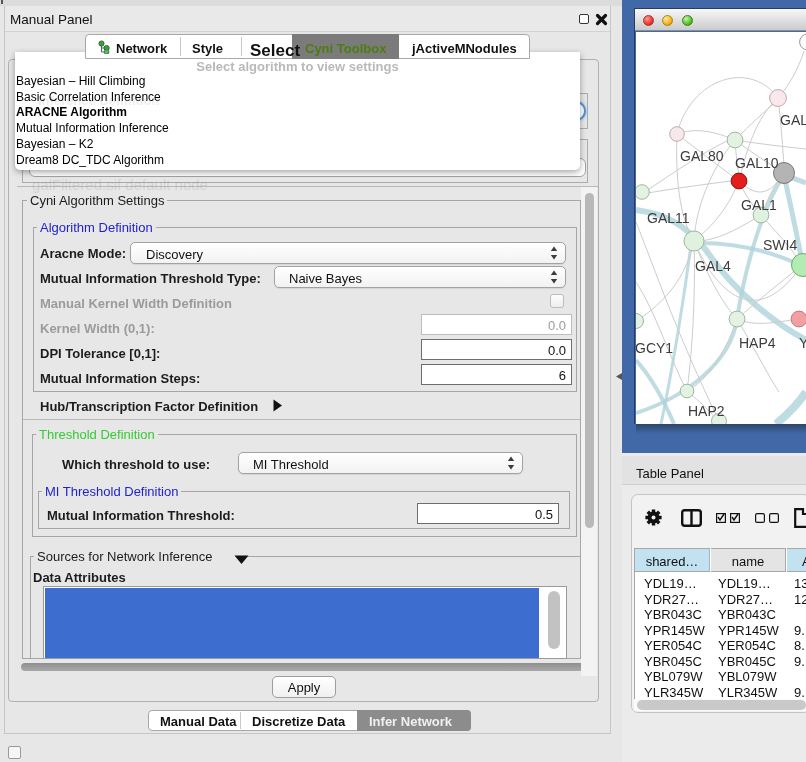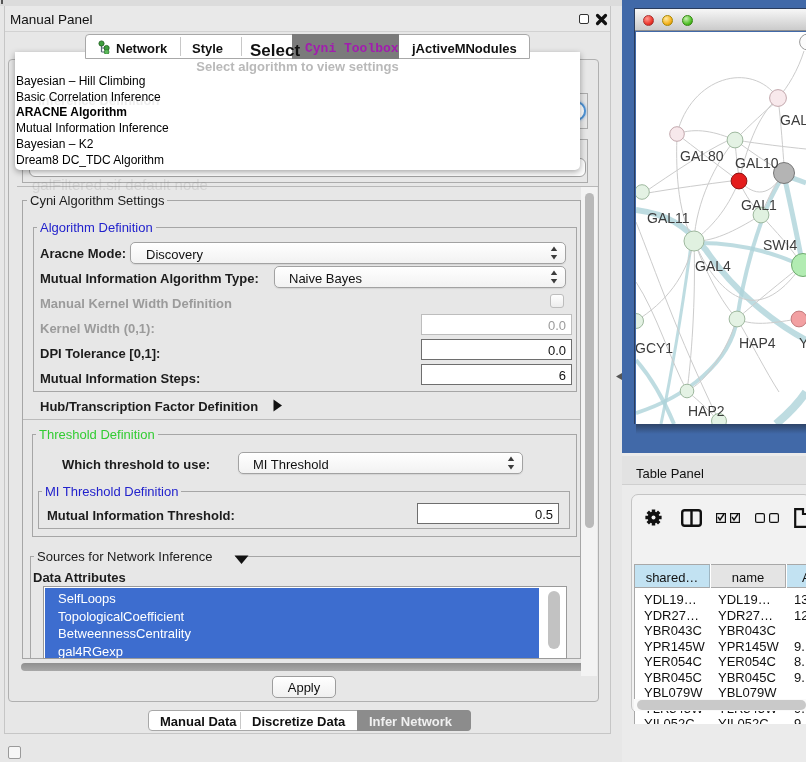--- a/index.html
+++ b/index.html
@@ -37,21 +37,21 @@
 <div class="abs" style="z-index:30;left:292px;top:34px;width:107px;height:25px;background:#7b7b7b;"></div>
 <svg class="abs" style="z-index:30;left:98px;top:40px;" width="13" height="14" viewBox="0 0 13 14">
   <path d="M3.5 4 L3.5 12 M3.5 8 L8 8 M3.5 12 L8 12" stroke="#5a6a7a" stroke-width="1.2" fill="none"></path>
   <circle cx="3.5" cy="3.5" r="2.6" fill="#3f9e3f" stroke="#1d5c1d" stroke-width="0.8"></circle>
   <circle cx="8.6" cy="8" r="2.6" fill="#3f9e3f" stroke="#1d5c1d" stroke-width="0.8"></circle>
   <circle cx="8.6" cy="12" r="2.4" fill="#5cb85c" stroke="#2d7c2d" stroke-width="0.8"></circle>
 </svg>
 <div class="abs b" style="z-index:30;left:116px;top:41px;font-size:13px;color:#111;">Network</div>
 <div class="abs b" style="z-index:30;left:192px;top:41px;font-size:13px;color:#111;">Style</div>
 <div class="abs b" style="z-index:30;left:250px;top:41px;font-size:17px;color:#111;">Select</div>
-<div class="abs b" style="z-index:30;left:305px;top:41px;font-size:13px;color:#a21caf;font-family:Liberation Mono, monospace;">Cyni Toolbox</div>
+<div class="abs b" style="z-index:30;left:305px;top:41px;font-size:13px;color:#4d7c0f;">Cyni Toolbox</div>
 <div class="abs b" style="z-index:30;left:412px;top:41px;font-size:13px;color:#111;">jActiveMNodules</div>
 
 <div class="abs" style="left:8px;top:59px;width:591px;height:643px;border:1px solid #b0b0b0;border-radius:4px;background:#e7e7e7;"></div>
 
 <div class="abs" style="left:22px;top:93px;width:566px;height:36px;border:1px solid #ababab;"></div>
 <div class="abs" style="left:100px;top:101px;width:486px;height:20px;border:2px solid #4e92d4;border-radius:10px;background:#fff;box-shadow:0 0 3px rgba(90,150,215,0.8);"></div>
 <div class="abs" style="left:22px;top:139px;width:566px;height:44px;border:1px solid #ababab;"></div>
 <div class="abs" style="left:29px;top:158px;width:557px;height:19px;border:1px solid #a2a2a2;border-radius:6px;background:#fdfdfd;"></div>
 
 <div class="abs" style="left:17px;top:186px;width:581px;height:1px;background:#b8b8b8;"></div>
@@ -63,21 +63,21 @@
 <div class="gtitle" style="left:37px;top:220px;color:#2222cc;">Algorithm Definition</div>
 
 <div class="abs lbl" style="left:40px;top:246px;">Aracne Mode:</div>
 <div class="combo" style="left:130px;top:242px;width:436px;height:22px;">
     <span style="position:absolute;left:15px;top:4px;">Discovery</span>
   <svg style="position:absolute;right:7px;top:3px;" width="8" height="14" viewBox="0 0 8 14">
       <path d="M4 0.5 L7.2 5 L0.8 5 Z" fill="#3c3c3c"></path>
       <path d="M4 13.5 L7.2 9 L0.8 9 Z" fill="#3c3c3c"></path>
     </svg>
 </div>
-<div class="abs lbl" style="left:40px;top:271px;">Mutual Information Algorithm Type:</div>
+<div class="abs lbl" style="left:40px;top:271px;">Mutual Information Threshold Type:</div>
 <div class="combo" style="left:274px;top:266px;width:292px;height:22px;">
     <span style="position:absolute;left:14px;top:4px;">Naive Bayes</span>
   <svg style="position:absolute;right:7px;top:3px;" width="8" height="14" viewBox="0 0 8 14">
       <path d="M4 0.5 L7.2 5 L0.8 5 Z" fill="#3c3c3c"></path>
       <path d="M4 13.5 L7.2 9 L0.8 9 Z" fill="#3c3c3c"></path>
     </svg>
 </div>
 <div class="abs lbl dis" style="left:40px;top:296px;">Manual Kernel Width Definition</div>
 <div class="abs" style="left:550px;top:294px;width:14px;height:14px;border:1px solid #bdbdbd;border-radius:3px;background:linear-gradient(#fefefe,#ededed);"></div>
 <div class="abs lbl dis" style="left:40px;top:321px;">Kernel Width (0,1):</div>
@@ -110,21 +110,20 @@
 
 <div class="gbox" style="left:30px;top:556px;width:551px;height:103px;border-bottom:none;"></div>
 <div class="gtitle" style="left:34px;top:549px;color:#1c1c1c;padding-right:22px;">Sources for Network Inference</div>
 <svg class="abs" style="left:234px;top:554px;" width="15" height="11" viewBox="0 0 15 11">
     <path d="M0.5 1.5 L14.5 1.5 L7.5 10 Z" fill="#111"></path>
   </svg>
 <div class="abs lbl" style="left:33px;top:570px;">Data Attributes</div>
 
 <div class="abs" style="left:43px;top:586px;width:524px;height:73px;background:#fff;border:1px solid #9a9a9a;overflow:hidden;">
   <div style="position:absolute;left:1px;top:1px;width:494px;height:71px;background:#3d6dcf;"></div>
-  <div style="position:absolute;left:14px;top:3px;font-size:13px;color:#fff;line-height:17.5px;white-space:nowrap;">SelfLoops<br>TopologicalCoefficient<br>BetweennessCentrality<br>gal4RGexp</div>
   <div style="position:absolute;left:504px;top:4px;width:12px;height:58px;background:#c2c2c2;border-radius:6px;"></div>
 </div>
 
 <div class="abs" style="left:21px;top:663px;width:567px;height:8px;background:linear-gradient(#8f8f8f,#a8a8a8);border-radius:4px;"></div>
 <div class="abs" style="left:581px;top:187px;width:16px;height:489px;background:#f3f3f3;"></div>
 <div class="abs" style="left:584.5px;top:193px;width:9px;height:335px;background:#b9b9b9;border-radius:4.5px;"></div>
 
 <div class="abs" style="left:272px;top:676px;width:64px;height:22px;background:linear-gradient(#fff,#f0f0f0);border:1px solid #9d9d9d;border-radius:5px;font-size:13px;color:#111;text-align:center;padding-top:3px;">Apply</div>
 
 <div class="abs" style="left:148px;top:710px;width:323px;height:21px;background:#fff;border:1px solid #a8a8a8;border-radius:4px;"></div>
@@ -255,21 +254,21 @@
   <path d="M16 4 L18 7 L22 1" stroke="#111" stroke-width="1.4" fill="none"></path>
 </svg>
 <svg class="abs" style="left:755px;top:513px;" width="25" height="10" viewBox="0 0 25 10">
   <rect x="0.6" y="0.6" width="8.8" height="8.8" rx="1.5" fill="none" stroke="#111" stroke-width="1.2"></rect>
   <rect x="14.6" y="0.6" width="8.8" height="8.8" rx="1.5" fill="none" stroke="#111" stroke-width="1.2"></rect>
 </svg>
 <svg class="abs" style="left:794px;top:508px;" width="12" height="20" viewBox="0 0 12 20">
   <path d="M1.2 1.2 L9 1.2 L9 6 L14 6 L14 18.8 L1.2 18.8 Z" fill="none" stroke="#111" stroke-width="2.2"></path>
 </svg>
 
-<div class="abs" style="left:634px;top:564px;width:172px;height:160px;background:#fff;border-left:1px solid #a8a8a8;overflow:hidden;">
+<div class="abs" style="left:634px;top:548px;width:172px;height:160px;background:#fff;border-left:1px solid #a8a8a8;overflow:hidden;">
   <div style="position:absolute;left:0;top:0;width:75px;height:24px;background:#c2e2f2;border-right:1px solid #9fb6c2;border-top:1px solid #a8a8a8;border-bottom:1px solid #a8a8a8;font-size:13px;color:#111;text-align:center;padding-top:5px;">shared…</div>
   <div style="position:absolute;left:76px;top:0;width:75px;height:24px;background:#e4e4e4;border-right:1px solid #aaa;border-top:1px solid #a8a8a8;border-bottom:1px solid #a8a8a8;font-size:13px;color:#111;text-align:center;padding-top:5px;">name</div>
   <div style="position:absolute;left:152px;top:0;width:22px;height:24px;background:#c2e2f2;border-top:1px solid #a8a8a8;border-bottom:1px solid #a8a8a8;font-size:13px;color:#111;padding:5px 0 0 15px;">A</div>
   <div style="position:absolute;left:9px;top:28px;font-size:13px;line-height:15.5px;color:#111;">YDL19…<br>YDR27…<br>YBR043C<br>YPR145W<br>YER054C<br>YBR045C<br>YBL079W<br>YLR345W<br>YIL052C</div>
   <div style="position:absolute;left:83px;top:28px;font-size:13px;line-height:15.5px;color:#111;">YDL19…<br>YDR27…<br>YBR043C<br>YPR145W<br>YER054C<br>YBR045C<br>YBL079W<br>YLR345W<br>YIL052C</div>
   <div style="position:absolute;left:159px;top:28px;font-size:13px;line-height:15.5px;color:#111;">13<br>12<br><br>9.<br>8.<br>9.<br><br>9.<br>9.</div>
 </div>
 
 <div class="abs" style="left:634px;top:699px;width:172px;height:12px;background:#fafafa;"></div>
 <div class="abs" style="left:637px;top:700px;width:169px;height:10px;background:#c9c9c9;border-radius:5px;"></div>

